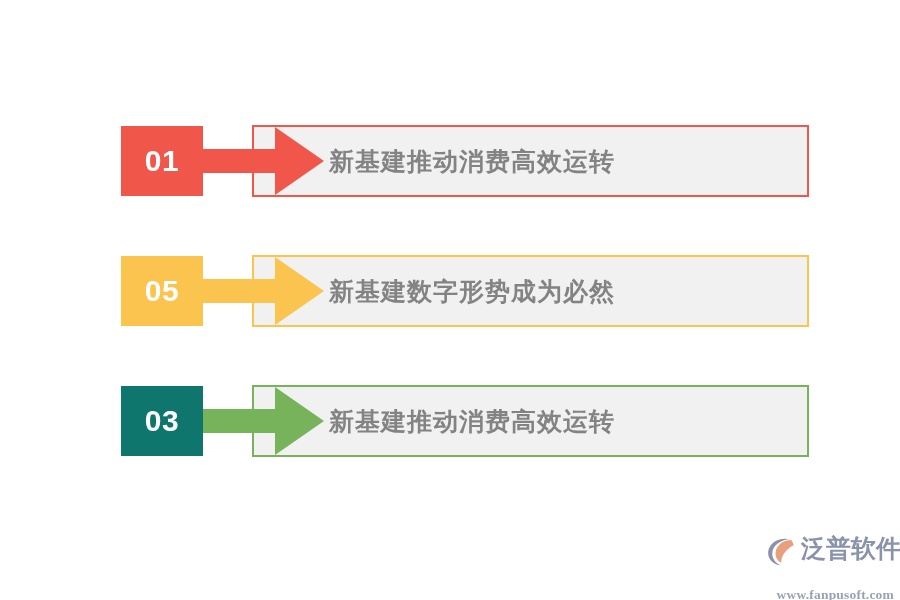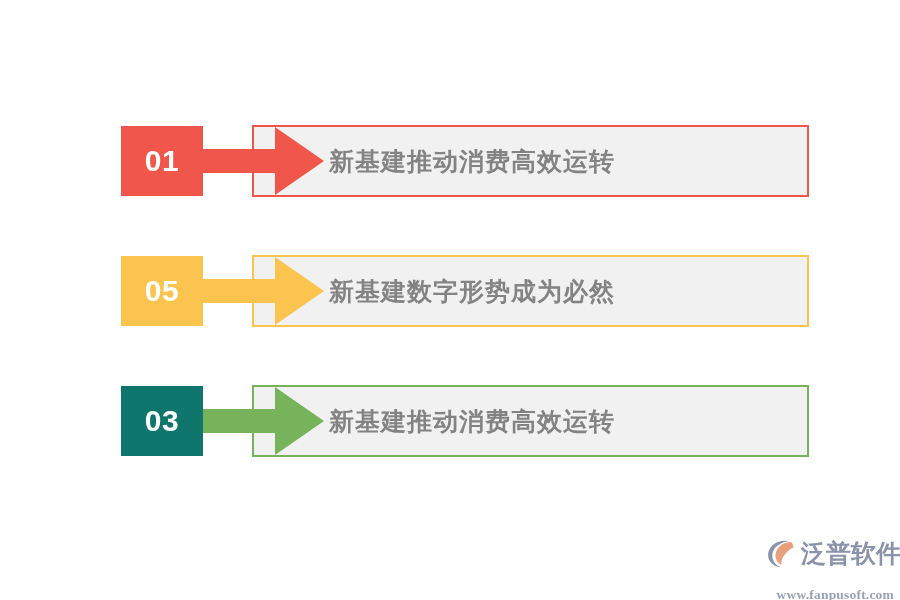--- a/index.html
+++ b/index.html
@@ -97,21 +97,21 @@
   
   #brand {
     position: absolute;
     left: 766px;
     top: 536px;
     width: 128px;
     height: 56px;
   }
   #brand-row {
     display: flex;
-    align-items: center;
+    align-items: flex-start;
     height: 34px;
   }
   #brand-mark {
     width: 32px;
     height: 30px;
     flex: 0 0 32px;
     margin-right: 3px;
   }
   #brand-mark svg { display: block; }
   #brand-name {

